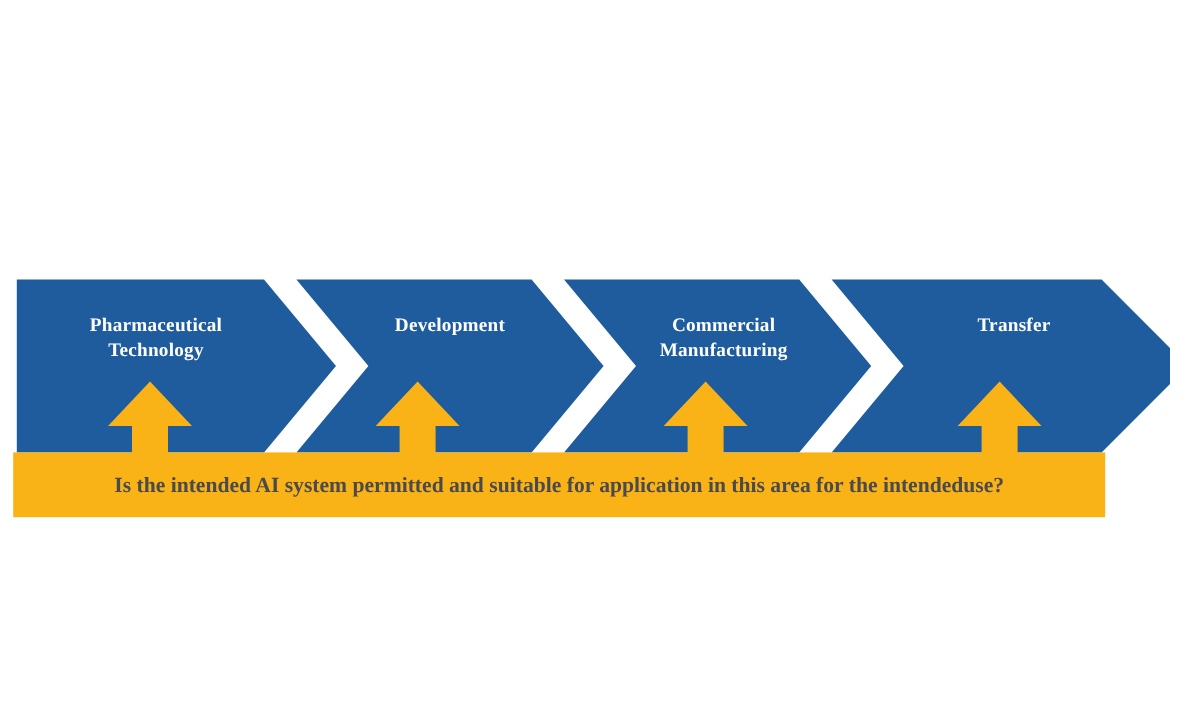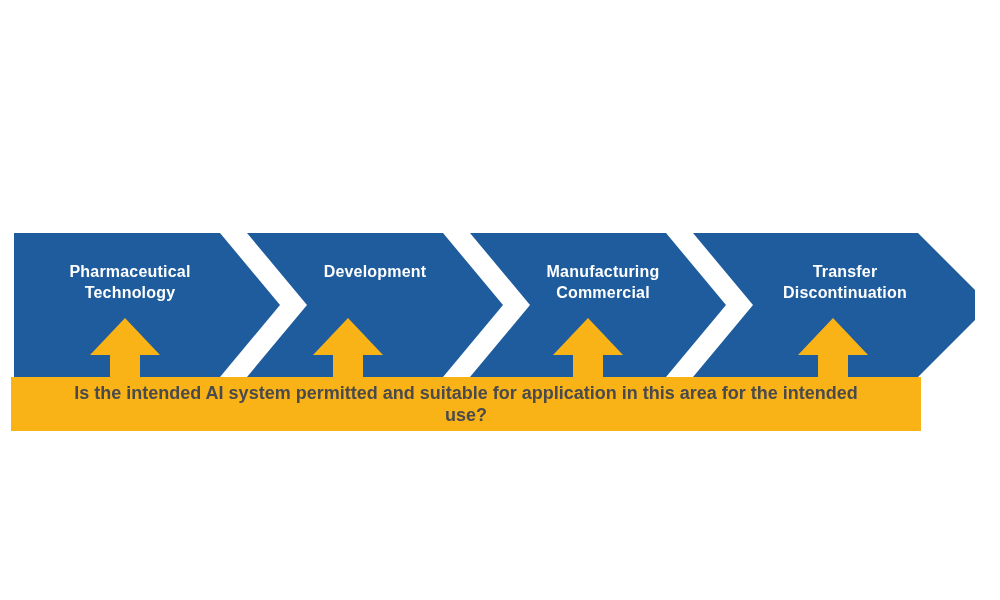--- a/index.html
+++ b/index.html
@@ -6,21 +6,21 @@
     margin: 0;
     padding: 0;
     background: #ffffff;
   }
   .canvas {
     position: relative;
     width: 975px;
     height: 600px;
     background: var(--background, #ffffff);
     overflow: hidden;
-    font-family: Liberation Sans, sans-serif;
+    font-family: Liberation Serif, serif;
   }
   .diagram-svg {
     position: absolute;
     left: 0;
     top: 0;
     width: 1000px;
     height: 600px;
   }
   .chevron { fill: var(--stage-fill, #1E5C9D); }
   .banner-rect { fill: var(--banner-fill, #F9B317); }
@@ -40,21 +40,20 @@
   .stage-label-2 { left: 270px; }
   .stage-label-3 { left: 498px; }
   .stage-label-4 { left: 740px; }
   .question-banner-text {
     position: absolute;
     left: 11px;
     top: 377px;
     width: 910px;
     height: 54px;
     display: flex;
-    flex-direction: column;
     align-items: center;
     justify-content: center;
     color: var(--question-text, #4A4A4C);
     font-size: 18px;
     font-weight: bold;
     line-height: 22px;
     text-align: right;
   }
 </style>
 </head>
@@ -78,26 +77,25 @@
   </svg>
 
   <div class="stage-label stage-label-1">
     <div>Pharmaceutical</div>
     <div>Technology</div>
   </div>
   <div class="stage-label stage-label-2">
     <div>Development</div>
   </div>
   <div class="stage-label stage-label-3">
+    <div>Commercial</div>
     <div>Manufacturing</div>
-    <div>Commercial</div>
   </div>
   <div class="stage-label stage-label-4">
     <div>Transfer</div>
-    <div>Discontinuation</div>
   </div>
 
   <div class="question-banner-text">
     <div>Is the intended AI system permitted and suitable for application in this area for the intended</div>
     <div>use?</div>
   </div>
 
 </div>
 
 </body></html>

